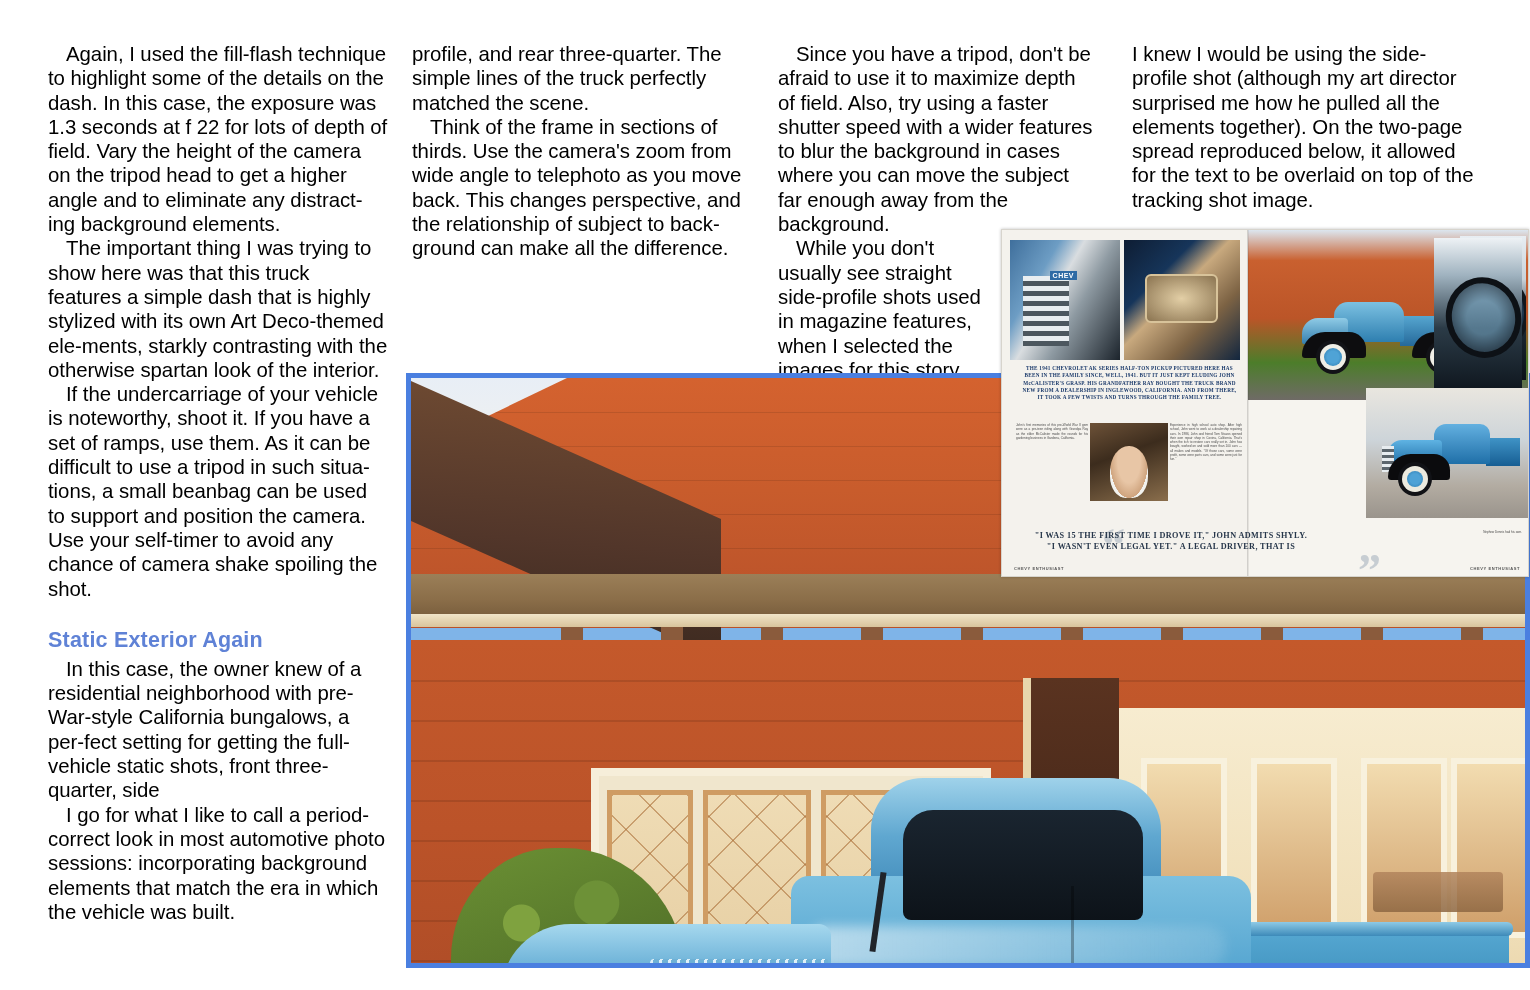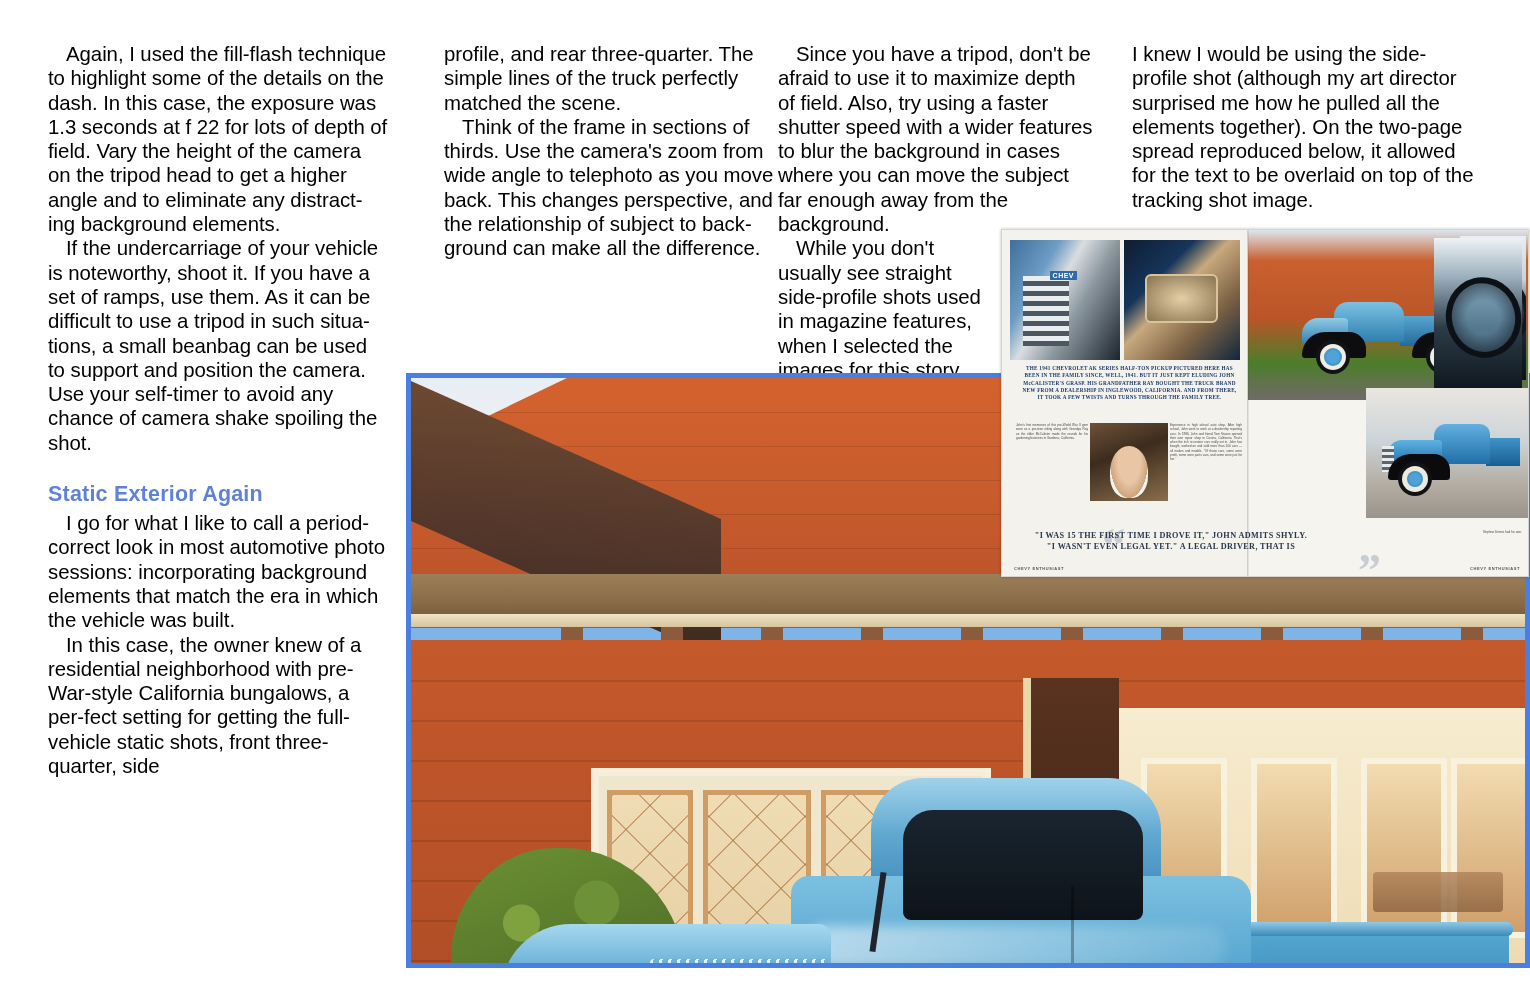--- a/index.html
+++ b/index.html
@@ -21,21 +21,21 @@
     top: 42px;
     color: #000000;
     font-size: 20.4px;
     line-height: 24.3px;
     text-align: left;
     letter-spacing: -0.05px;
   }
   .col p { margin: 0; }
   .col p.ind { text-indent: 18px; }
   .col1 { left: 48px;   width: 340px; }
-  .col2 { left: 412px;  width: 333px; margin-left: 32px; }
+  .col2 { left: 412px;  width: 333px; }
   .col3 { left: 778px;  width: 320px; }
   .col4 { left: 1132px; width: 348px; }
 
   .col3 .narrow { width: 215px; }
 
   .section-head {
     color: #5f82d6;
     font-weight: bold;
     font-size: 21.5px;
     line-height: 26px;
@@ -383,24 +383,25 @@
     font-size: 3px; line-height: 4.2px; color: #4a4a4a; text-align: right;
   }
 </style>
 </head>
 <body>
 
 <div class="page">
 
   <div class="col col1">
     <p class="ind">Again, I used the fill-flash technique to highlight some of the details on the dash. In this case, the exposure was 1.3 seconds at f 22 for lots of depth of field. Vary the height of the camera on the tripod head to get a higher angle and to eliminate any distract-ing background elements.</p>
+    <p class="ind">The important thing I was trying to show here was that this truck features a simple dash that is highly stylized with its own Art Deco-themed ele-ments, starkly contrasting with the otherwise spartan look of the interior.</p>
     <p class="ind">If the undercarriage of your vehicle is noteworthy, shoot it. If you have a set of ramps, use them. As it can be difficult to use a tripod in such situa-tions, a small beanbag can be used to support and position the camera. Use your self-timer to avoid any chance of camera shake spoiling the shot.</p>
     <h2 class="section-head">Static Exterior Again</h2>
+    <p class="ind">In this case, the owner knew of a residential neighborhood with pre-War-style California bungalows, a per-fect setting for getting the full-vehicle static shots, front three-quarter, side</p>
     <p class="ind">I go for what I like to call a period-correct look in most automotive photo sessions: incorporating background elements that match the era in which the vehicle was built.</p>
-    <p class="ind">In this case, the owner knew of a residential neighborhood with pre-War-style California bungalows, a per-fect setting for getting the full-vehicle static shots, front three-quarter, side</p>
   </div>
 
   <div class="col col2">
     <p>profile, and rear three-quarter. The simple lines of the truck perfectly matched the scene.</p>
     <p class="ind">Think of the frame in sections of thirds. Use the camera's zoom from wide angle to telephoto as you move back. This changes perspective, and the relationship of subject to back-ground can make all the difference.</p>
   </div>
 
   <div class="col col3">
     <p class="ind">Since you have a tripod, don't be afraid to use it to maximize depth of field. Also, try using a faster shutter speed with a wider features to blur the background in cases where you can move the subject far enough away from the background.</p>
     <p class="ind narrow">While you don't usually see straight side-profile shots used in magazine features, when I selected the images for this story,</p>

